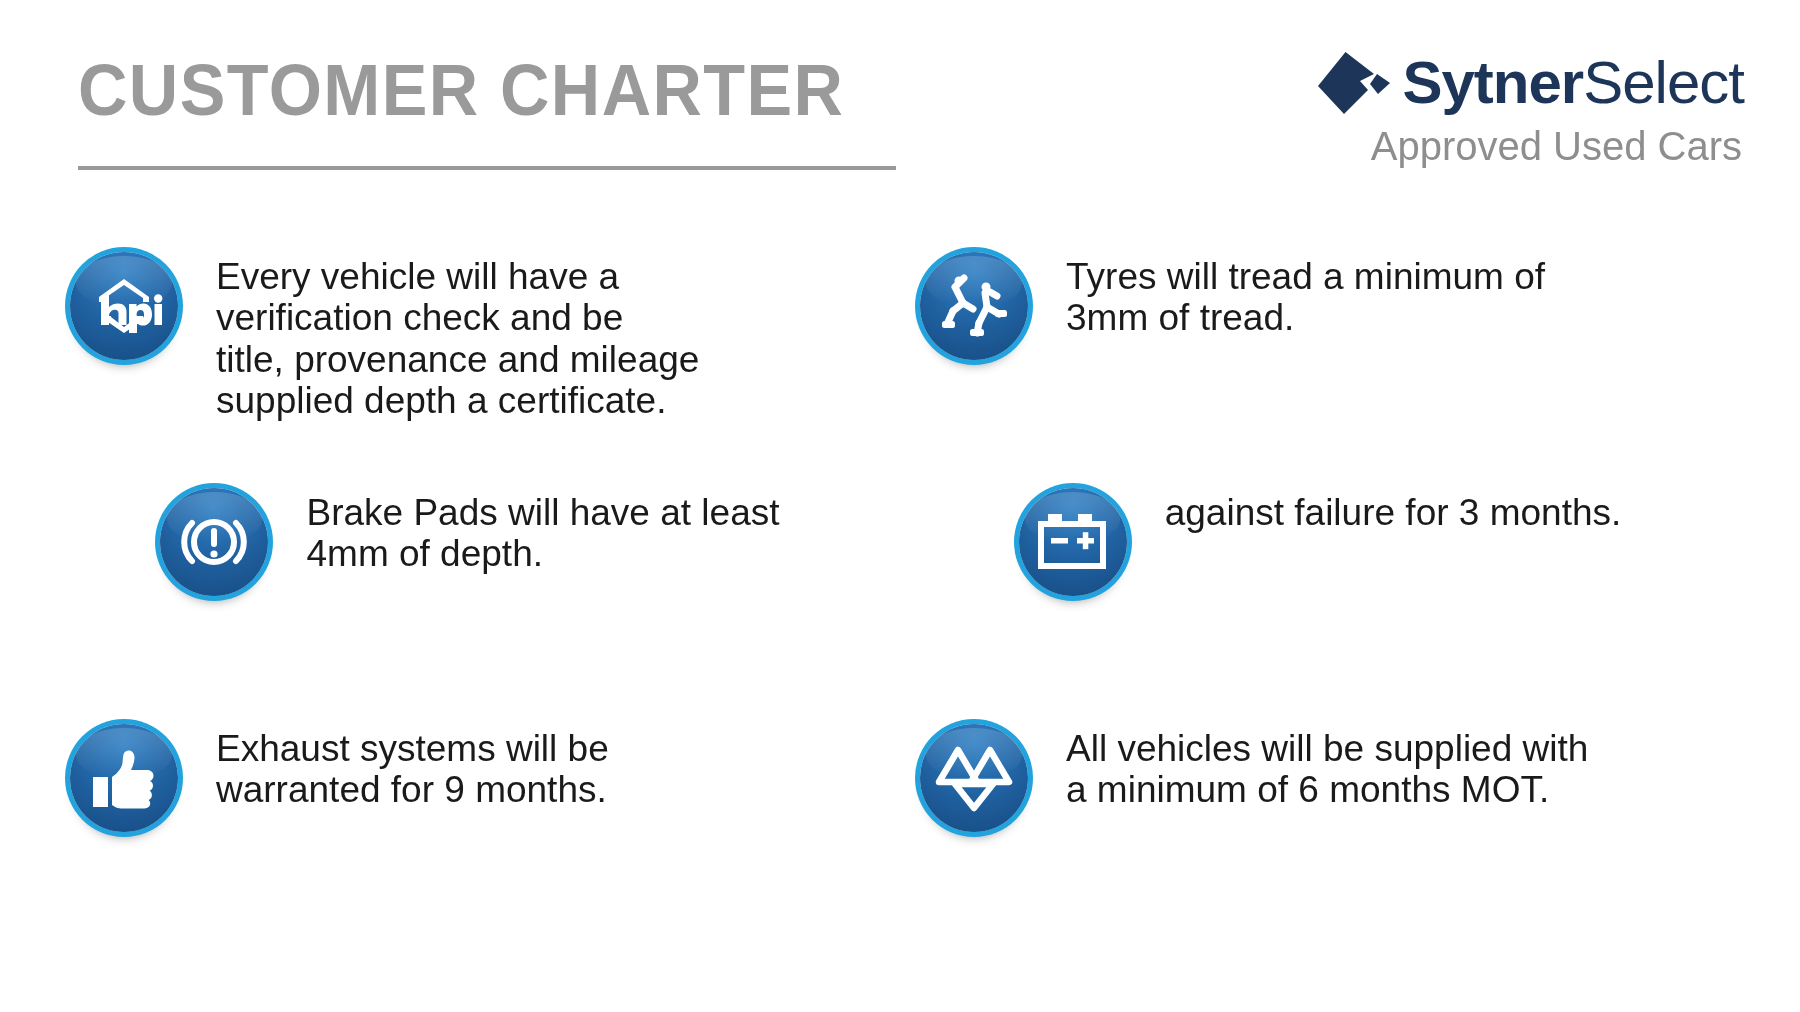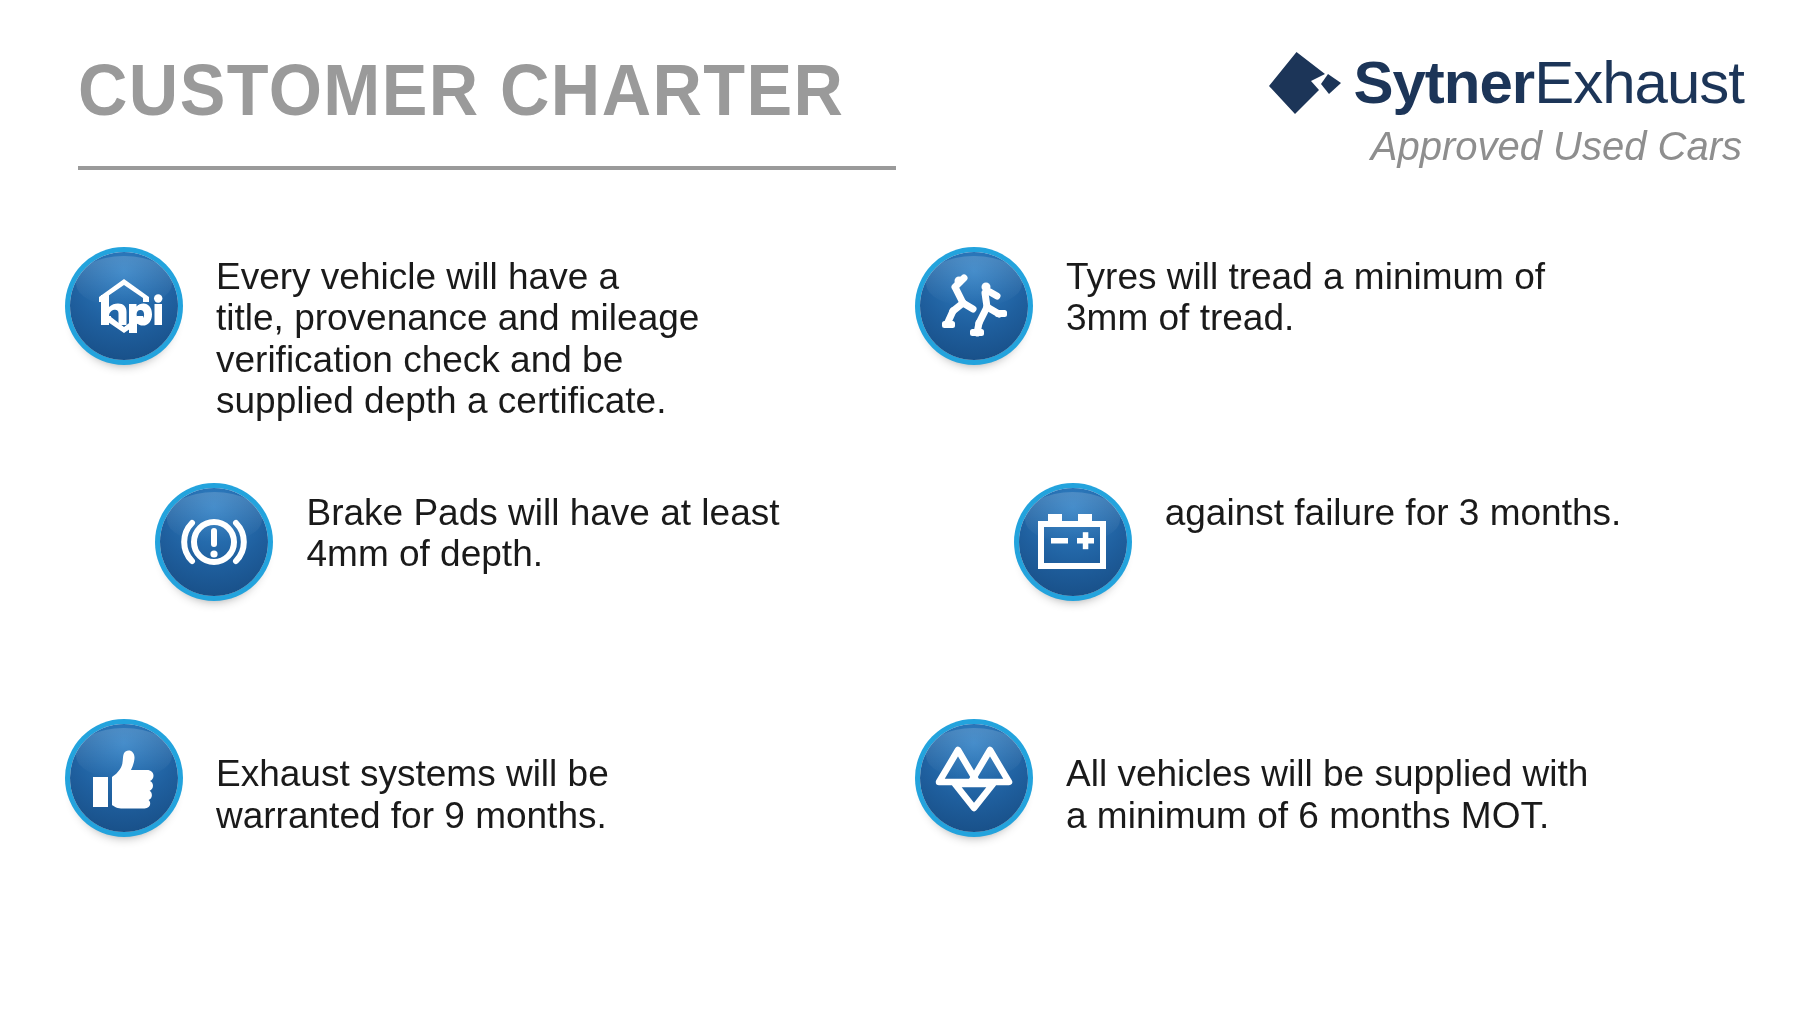--- a/index.html
+++ b/index.html
@@ -86,42 +86,41 @@
   .logo-tagline {
     position: absolute;
     right: 2px;
     top: 80px;
     font-family: "Liberation Sans", sans-serif;
     font-size: 40px;
     color: #8e8e8e;
     letter-spacing: 0px;
     line-height: 1;
     white-space: nowrap;
-    font-style: italic;
   }
 
   
   .charter-grid {
     position: absolute;
     left: 0;
     top: 228px;
     width: 1712px;
     height: 680px;
   }
   .charter-item {
     position: absolute;
     display: flex;
     align-items: flex-start;
     width: 800px;
   }
   .col-left  { left: 70px;  }
   .col-right { left: 920px; }
   .row-1 { top: 24px;  }
   .row-2 { top: 260px; justify-content: center; }
-  .row-3 { top: 496px; align-items: flex-end; }
+  .row-3 { top: 496px; }
 
   .badge-wrap {
     position: relative;
     flex: none;
     width: 112px;
     height: 112px;
     margin-right: 34px;
   }
   .badge {
     position: absolute;
@@ -173,21 +172,21 @@
     <div class="logo-row">
       <div class="logo-mark">
         <svg width="74" height="66" viewBox="0 0 74 66">
           <g fill="#1c3558">
             <path d="M29.5 2 L58 24 L44 31 L52 40 L28 64 L2 36 Z"></path>
             <path d="M61 24 L74 33 L62 44 L54 34 Z"></path>
           </g>
         </svg>
       </div>
       <div class="logo-wordmark">
-        <span class="w-sytner">Sytner</span><span class="w-select">Exhaust</span>
+        <span class="w-sytner">Sytner</span><span class="w-select">Select</span>
       </div>
     </div>
     <div class="logo-tagline">Approved Used Cars</div>
   </div>
 </div>
 
 <div class="charter-grid">
 
   <div class="charter-item col-left row-1">
     <div class="badge-wrap">
@@ -201,22 +200,22 @@
             <path d="M16 28 L24 28 L24 40 C26.5 37.5 30 36.5 33 36.5 C38.5 36.5 41.5 39.5 41.5 45 L41.5 58 L33.5 58 L33.5 46.5 C33.5 44 32.3 42.8 30.2 42.8 C27.6 42.8 24 44.6 24 49.5 L24 58 L16 58 Z"></path>
             <path d="M44 37 L51.5 37 L51.5 39.5 C53.3 37.3 55.8 36.4 58.4 36.4 C63.5 36.4 67 40.6 67 47.2 C67 53.8 63.4 58.6 57.9 58.6 C55.5 58.6 53.4 57.8 52 56.3 L52 66 L44 66 Z M55.4 43 C52.9 43 51.6 45.1 51.6 47.5 C51.6 50 52.9 52 55.4 52 C57.9 52 59.1 50 59.1 47.5 C59.1 45.1 57.9 43 55.4 43 Z"></path>
             <rect x="69.5" y="37" width="7.5" height="21"></rect>
             <circle cx="73.2" cy="31.5" r="4.2"></circle>
           </g>
         </svg>
       </div>
     </div>
     <div class="charter-text">
       <span class="txt-line">Every vehicle will have a</span>
+      <span class="txt-line">verification check and be</span>
       <span class="txt-line">title, provenance and mileage</span>
-      <span class="txt-line">verification check and be</span>
       <span class="txt-line">supplied depth a certificate.</span>
     </div>
   </div>
 
   <div class="charter-item col-left row-2">
     <div class="badge-wrap">
       <div class="badge">
         <svg width="82" height="72" viewBox="0 0 82 72">
           <g fill="none" stroke="#ffffff" stroke-linecap="round">
             <circle cx="41" cy="36" r="20" stroke-width="6"></circle>

